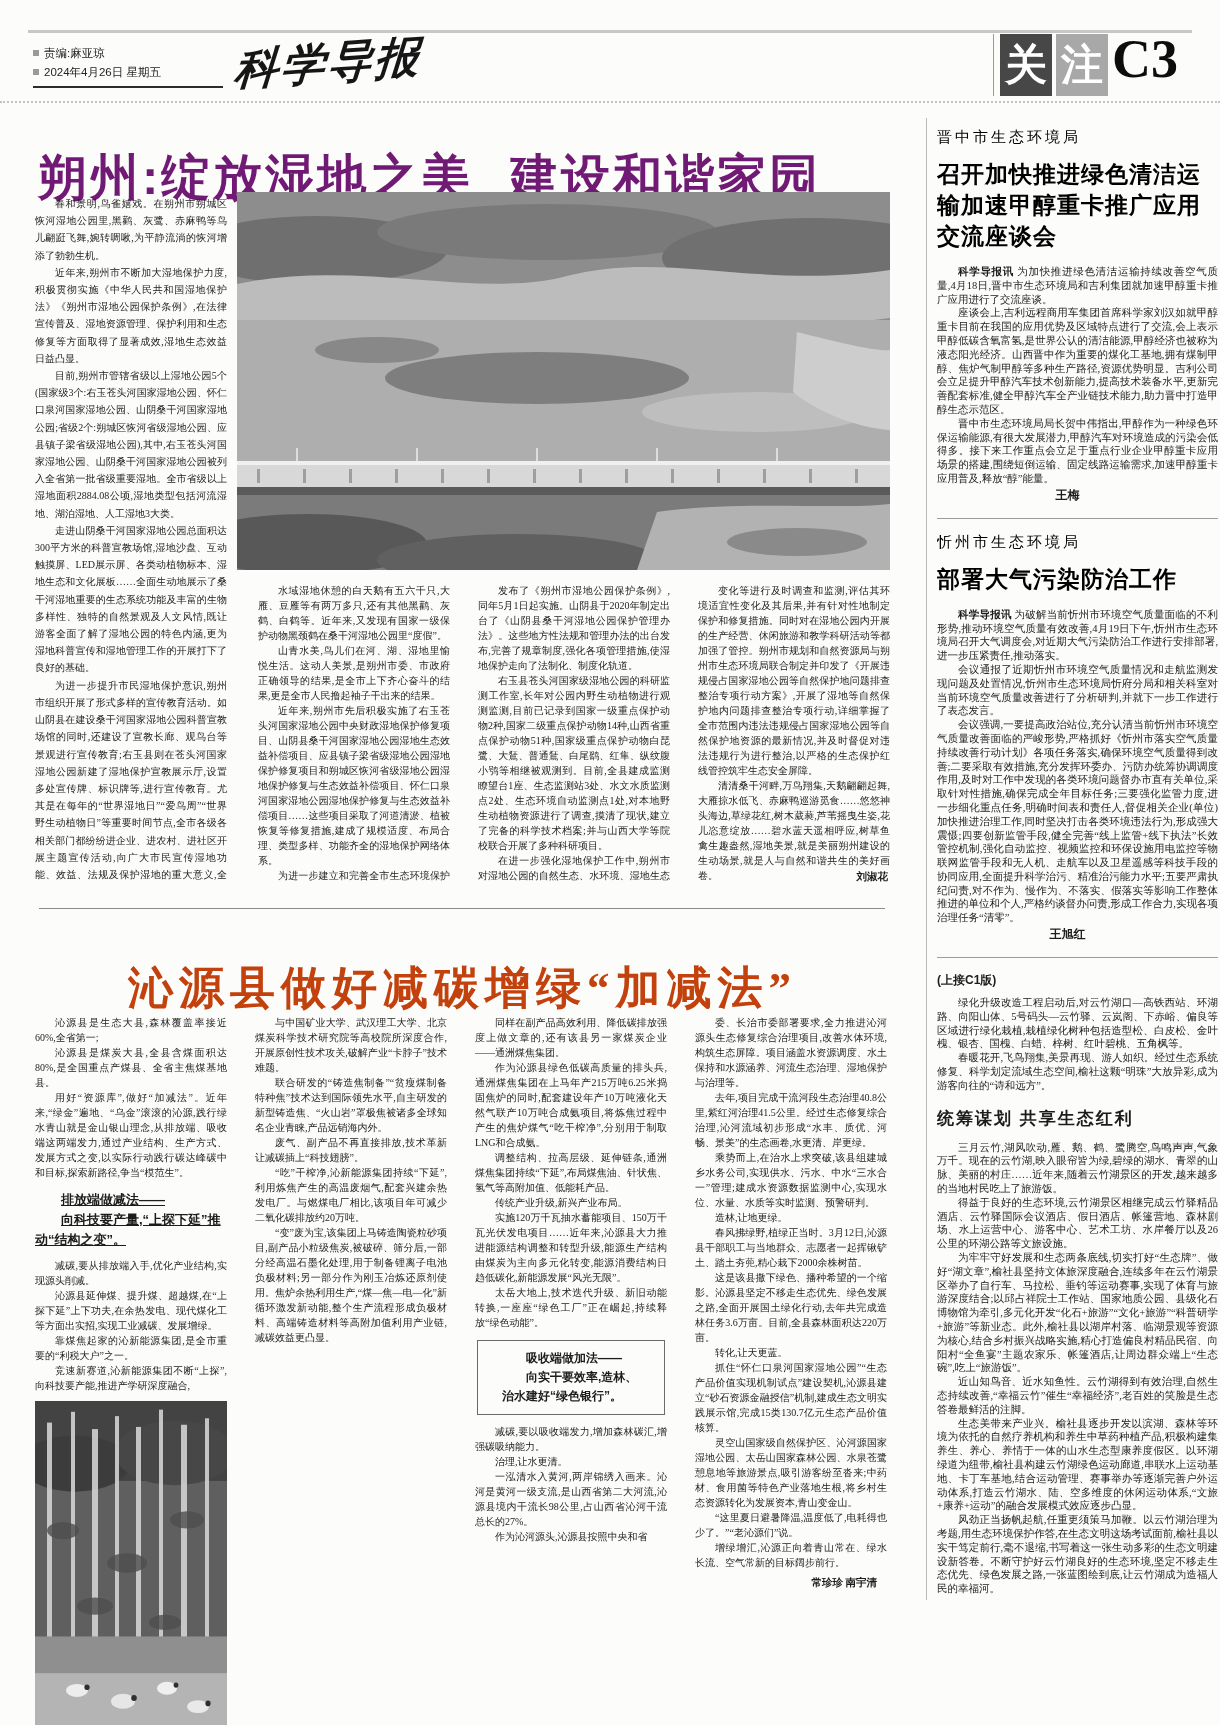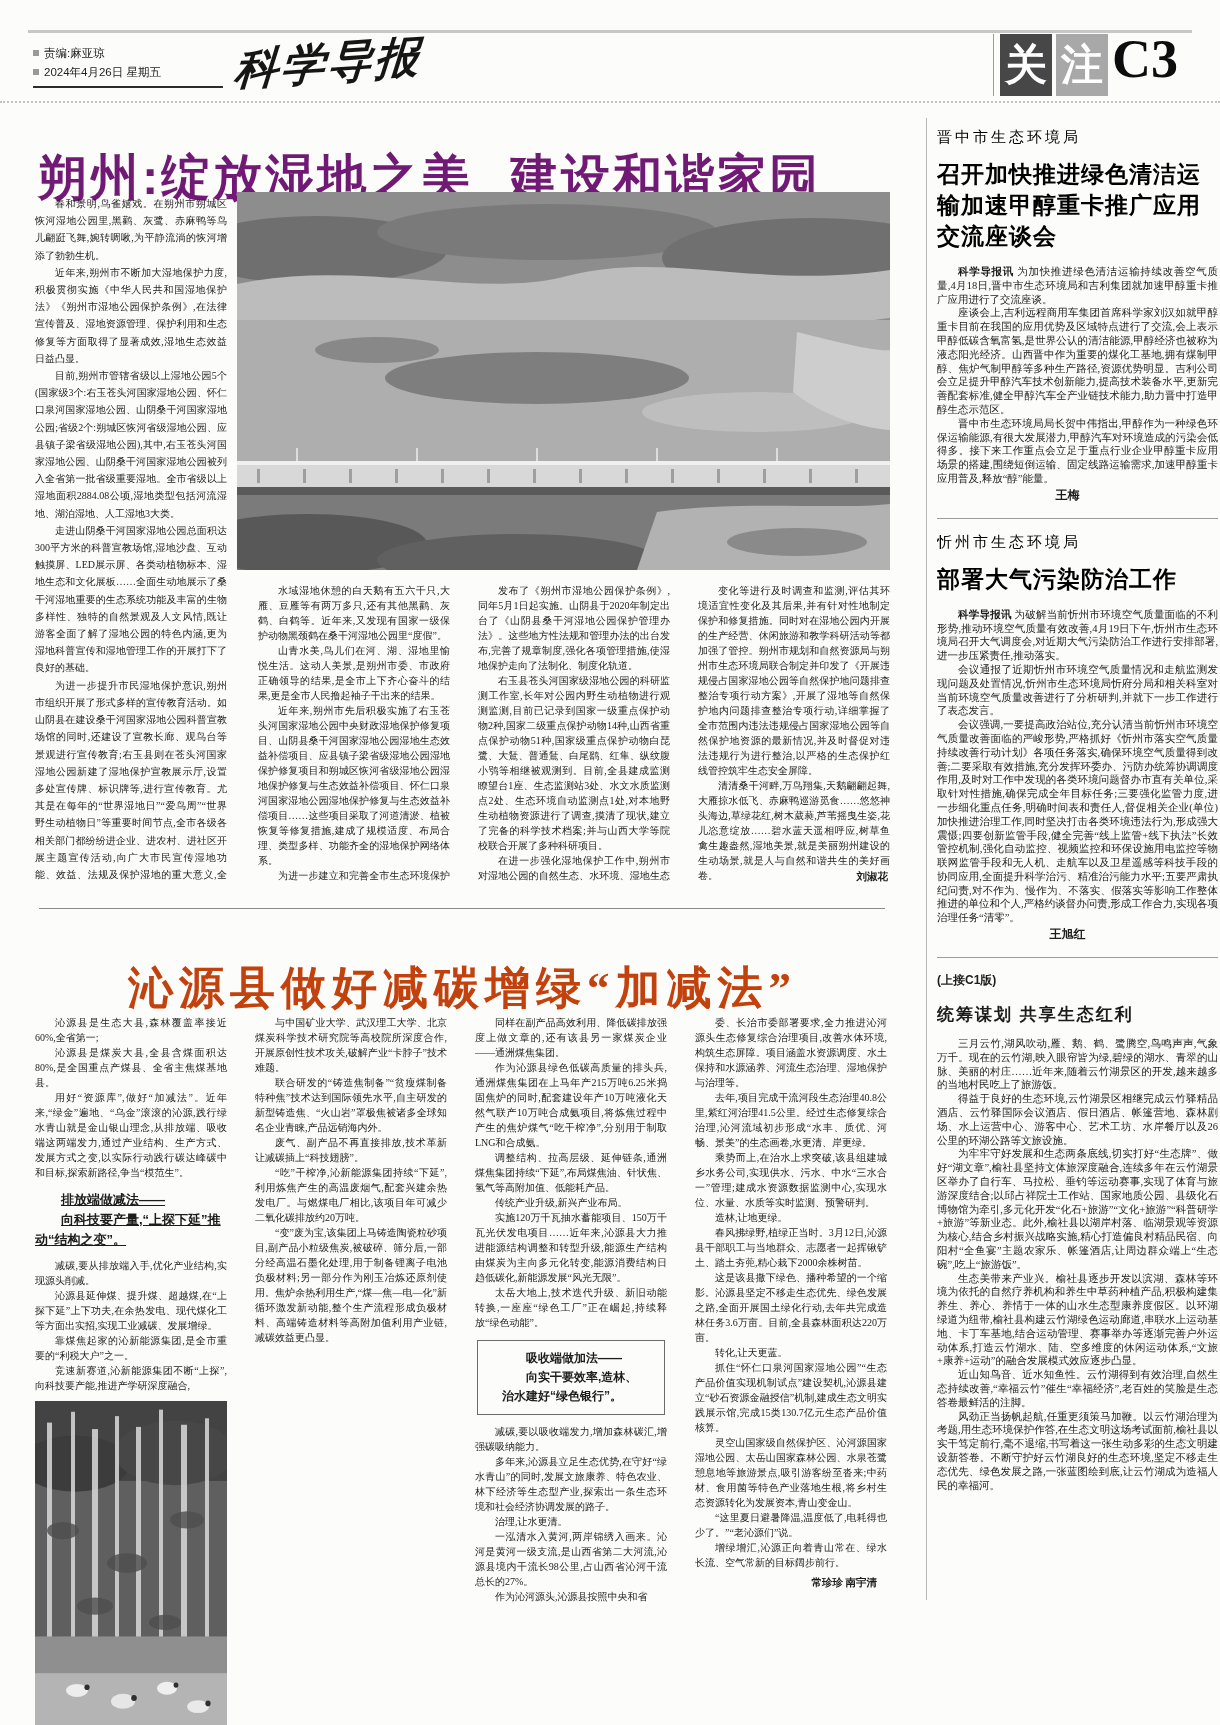--- a/index.html
+++ b/index.html
@@ -254,21 +254,20 @@
             <p class="para">传统产业升级,新兴产业布局。</p>
             <p class="para">实施120万千瓦抽水蓄能项目、150万千瓦光伏发电项目……近年来,沁源县大力推进能源结构调整和转型升级,能源生产结构由煤炭为主向多元化转变,能源消费结构日趋低碳化,新能源发展“风光无限”。</p>
             <p class="para">太岳大地上,技术迭代升级、新旧动能转换,一座座“绿色工厂”正在崛起,持续释放“绿色动能”。</p>
           </div>
         <div class="box-subhead">
           <div>吸收端做加法——</div>
           <div>向实干要效率,造林、治水建好“绿色银行”。</div>
         </div>
         <div>
             <p class="para">减碳,要以吸收端发力,增加森林碳汇,增强碳吸纳能力。</p>
-            <p class="para">多年来,沁源县立足生态优势,在守好“绿水青山”的同时,发展文旅康养、特色农业、林下经济等生态型产业,探索出一条生态环境和社会经济协调发展的路子。</p>
             <p class="para">治理,让水更清。</p>
             <p class="para">一泓清水入黄河,两岸锦绣入画来。沁河是黄河一级支流,是山西省第二大河流,沁源县境内干流长98公里,占山西省沁河干流总长的27%。</p>
             <p class="para">作为沁河源头,沁源县按照中央和省</p>
           </div>
       </div>
 
       <div class="qy-col">
         <div>
             <p class="para">委、长治市委部署要求,全力推进沁河源头生态修复综合治理项目,改善水体环境,构筑生态屏障。项目涵盖水资源调度、水土保持和水源涵养、河流生态治理、湿地保护与治理等。</p>
             <p class="para">去年,项目完成干流河段生态治理40.8公里,紫红河治理41.5公里。经过生态修复综合治理,沁河流域初步形成“水丰、质优、河畅、景美”的生态画卷,水更清、岸更绿。</p>
@@ -307,25 +306,29 @@
     <p class="para"><b class="lead-label">科学导报讯</b><span> 为破解当前忻州市环境空气质量面临的不利形势,推动环境空气质量有效改善,4月19日下午,忻州市生态环境局召开大气调度会,对近期大气污染防治工作进行安排部署,进一步压紧责任,推动落实。</span></p>
     <div>
         <p class="para">会议通报了近期忻州市环境空气质量情况和走航监测发现问题及处置情况,忻州市生态环境局忻府分局和相关科室对当前环境空气质量改善进行了分析研判,并就下一步工作进行了表态发言。</p>
         <p class="para">会议强调,一要提高政治站位,充分认清当前忻州市环境空气质量改善面临的严峻形势,严格抓好《忻州市落实空气质量持续改善行动计划》各项任务落实,确保环境空气质量得到改善;二要采取有效措施,充分发挥环委办、污防办统筹协调调度作用,及时对工作中发现的各类环境问题督办市直有关单位,采取针对性措施,确保完成全年目标任务;三要强化监管力度,进一步细化重点任务,明确时间表和责任人,督促相关企业(单位)加快推进治理工作,同时坚决打击各类环境违法行为,形成强大震慑;四要创新监管手段,健全完善“线上监管+线下执法”长效管控机制,强化自动监控、视频监控和环保设施用电监控等物联网监管手段和无人机、走航车以及卫星遥感等科技手段的协同应用,全面提升科学治污、精准治污能力水平;五要严肃执纪问责,对不作为、慢作为、不落实、假落实等影响工作整体推进的单位和个人,严格约谈督办问责,形成工作合力,实现各项治理任务“清零”。</p>
       </div>
     <div class="rc-byline">王旭红</div>
 
     <hr class="rc-rule">
 
     <div class="cont-note">(上接C1版)</div>
+    <div>
+        <p class="para">绿化升级改造工程启动后,对云竹湖口—高铁西站、环湖路、向阳山体、5号码头—云竹驿、云岚阁、下赤峪、偏良等区域进行绿化栽植,栽植绿化树种包括造型松、白皮松、金叶槐、银杏、国槐、白蜡、梓树、红叶碧桃、五角枫等。</p>
+        <p class="para">春暖花开,飞鸟翔集,美景再现、游人如织。经过生态系统修复、科学划定流域生态空间,榆社这颗“明珠”大放异彩,成为游客向往的“诗和远方”。</p>
+      </div>
     <div class="cont-subhead">统筹谋划  共享生态红利</div>
     <div>
         <p class="para">三月云竹,湖风吹动,雁、鹅、鹤、鹭腾空,鸟鸣声声,气象万千。现在的云竹湖,映入眼帘皆为绿,碧绿的湖水、青翠的山脉、美丽的村庄……近年来,随着云竹湖景区的开发,越来越多的当地村民吃上了旅游饭。</p>
         <p class="para">得益于良好的生态环境,云竹湖景区相继完成云竹驿精品酒店、云竹驿国际会议酒店、假日酒店、帐篷营地、森林剧场、水上运营中心、游客中心、艺术工坊、水岸餐厅以及26公里的环湖公路等文旅设施。</p>
         <p class="para">为牢牢守好发展和生态两条底线,切实打好“生态牌”、做好“湖文章”,榆社县坚持文体旅深度融合,连续多年在云竹湖景区举办了自行车、马拉松、垂钓等运动赛事,实现了体育与旅游深度结合;以邱占祥院士工作站、国家地质公园、县级化石博物馆为牵引,多元化开发“化石+旅游”“文化+旅游”“科普研学+旅游”等新业态。此外,榆社县以湖岸村落、临湖景观等资源为核心,结合乡村振兴战略实施,精心打造偏良村精品民宿、向阳村“全鱼宴”主题农家乐、帐篷酒店,让周边群众端上“生态碗”,吃上“旅游饭”。</p>
+        <p class="para">近山知鸟音、近水知鱼性。云竹湖得到有效治理,自然生态持续改善,“幸福云竹”催生“幸福经济”,老百姓的笑脸是生态答卷最鲜活的注脚。</p>
         <p class="para">生态美带来产业兴。榆社县逐步开发以滨湖、森林等环境为依托的自然疗养机构和养生中草药种植产品,积极构建集养生、养心、养情于一体的山水生态型康养度假区。以环湖绿道为纽带,榆社县构建云竹湖绿色运动廊道,串联水上运动基地、卡丁车基地,结合运动管理、赛事举办等逐渐完善户外运动体系,打造云竹湖水、陆、空多维度的休闲运动体系,“文旅+康养+运动”的融合发展模式效应逐步凸显。</p>
-        <p class="para">近山知鸟音、近水知鱼性。云竹湖得到有效治理,自然生态持续改善,“幸福云竹”催生“幸福经济”,老百姓的笑脸是生态答卷最鲜活的注脚。</p>
         <p class="para">风劲正当扬帆起航,任重更须策马加鞭。以云竹湖治理为考题,用生态环境保护作答,在生态文明这场考试面前,榆社县以实干笃定前行,毫不退缩,书写着这一张生动多彩的生态文明建设新答卷。不断守护好云竹湖良好的生态环境,坚定不移走生态优先、绿色发展之路,一张蓝图绘到底,让云竹湖成为造福人民的幸福河。</p>
       </div>
 
   </aside>
 
 </div>
 
 </body></html>

